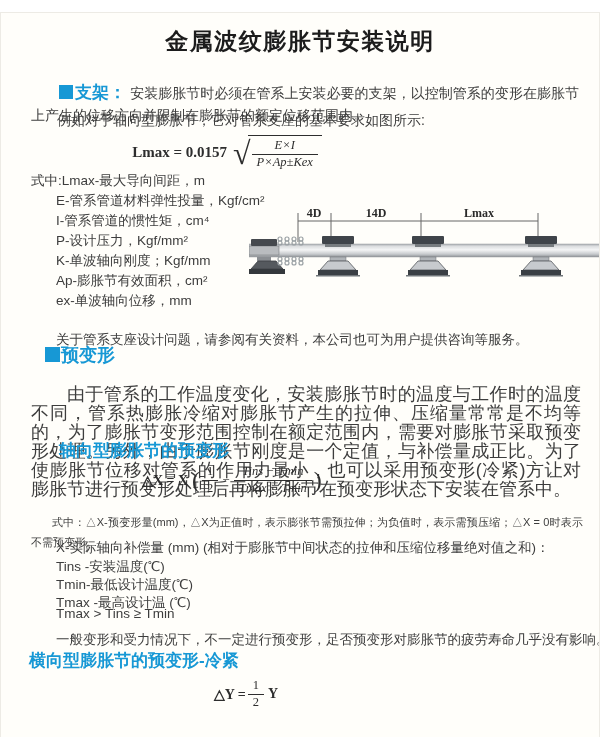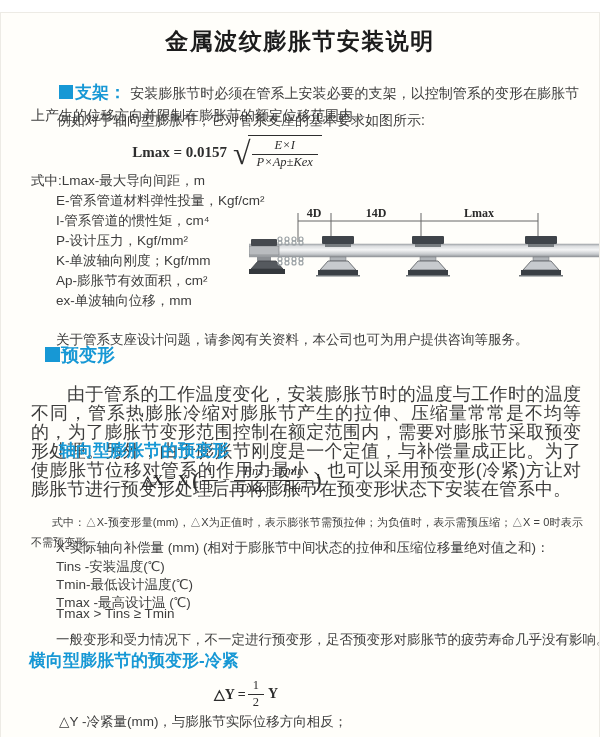--- a/index.html
+++ b/index.html
@@ -205,15 +205,14 @@
     <span class="fx" style="left:6px;">
       <span class="f2-txt">△Y =</span>
       <span class="frac up">
         <span class="num">1</span>
         <span class="den">2</span>
       </span>
       <span class="f2-txt" style="margin-left:4px;">Y</span>
     </span>
   </div>
 
-  <div class="abs note2">△Y -冷紧量(mm)，与膨胀节实际位移方向相反；</div>
 
 </div>
 
 </body></html>

